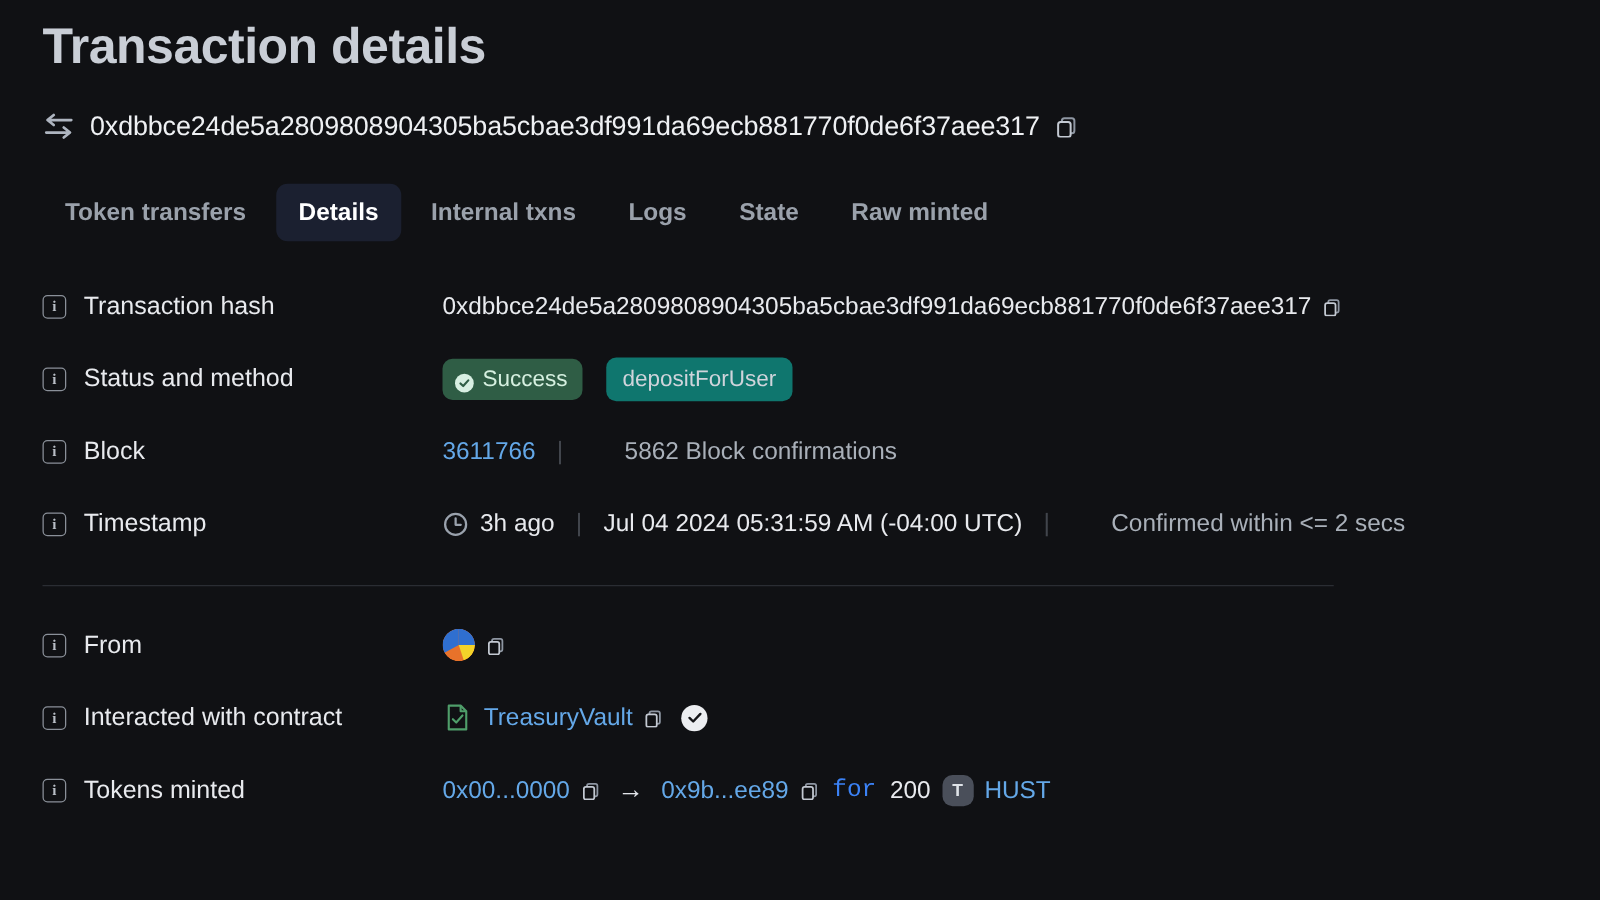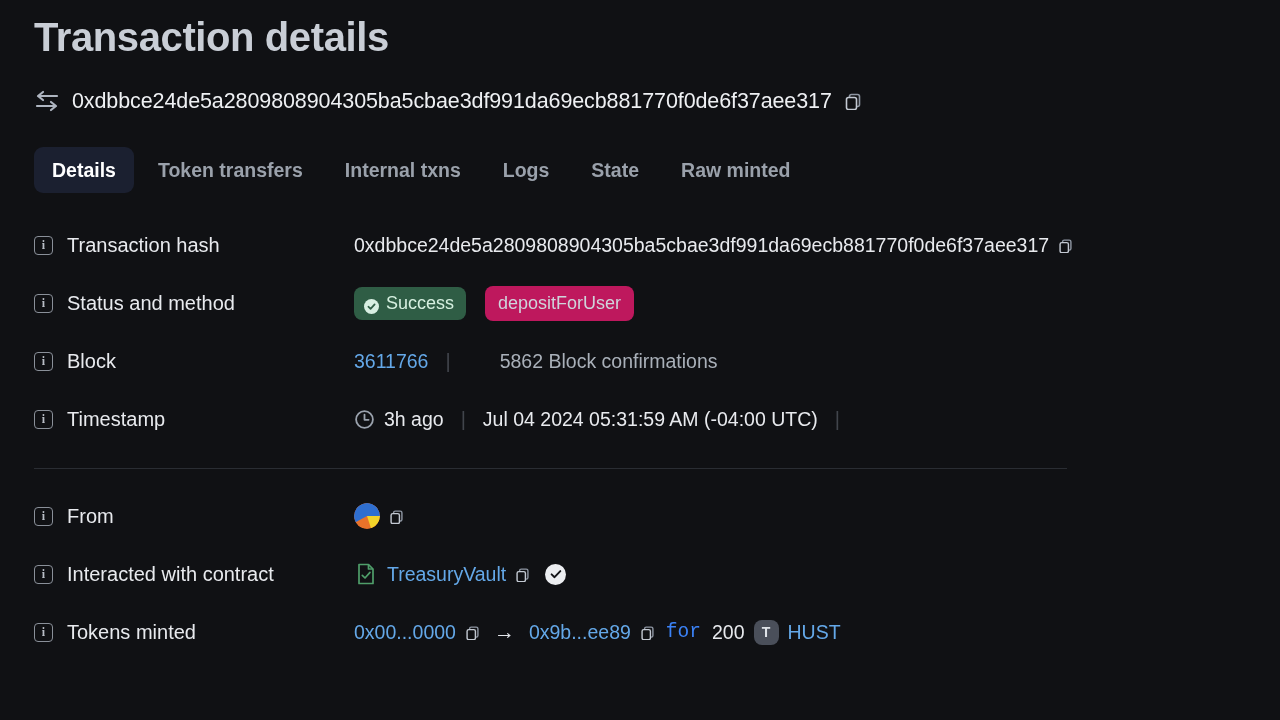--- a/index.html
+++ b/index.html
@@ -120,21 +120,21 @@
     padding: 6px 12px 6px 10px;
     font-size: 18px;
   }
   .check-pill {
     width: 15px; height: 15px; border-radius: 50%;
     background: #d8efe2;
     display: inline-flex; align-items: center; justify-content: center;
     flex: none;
   }
   .badge-method {
-    background: #be185d;
+    background: #0f766e;
     color: #cfd4db;
     border-radius: 8px;
     padding: 7px 13px;
     font-size: 18px;
     margin-left: 10px;
   }
 
   .divider {
     height: 1px;
     background: #2a2d33;
@@ -178,22 +178,22 @@
     <span class="hash-text">0xdbbce24de5a2809808904305ba5cbae3df991da69ecb881770f0de6f37aee317</span>
     <span class="ico copy-ico">
       <svg viewBox="0 0 18 18" width="18" height="18">
         <rect x="5.5" y="2.5" width="10" height="12" rx="2" fill="none" stroke="#8e96a2" stroke-width="1.6"></rect>
         <rect x="2.5" y="5.5" width="10" height="12" rx="2" fill="#101114" stroke="#c3c9d2" stroke-width="1.6"></rect>
       </svg>
     </span>
   </div>
 
   <div class="tabs">
+    <div class="tab">Token transfers</div>
     <div class="tab active">Details</div>
-    <div class="tab">Token transfers</div>
     <div class="tab">Internal txns</div>
     <div class="tab">Logs</div>
     <div class="tab">State</div>
     <div class="tab">Raw minted</div>
   </div>
 
   <div class="rows">
 
     <div class="row">
       <div class="row-label">
@@ -250,20 +250,21 @@
         <span class="ico clock">
           <svg viewBox="0 0 21 21" width="21" height="21">
             <circle cx="10.5" cy="10.5" r="8.4" fill="none" stroke="#9aa2ad" stroke-width="1.8"></circle>
             <path d="M10.5 5.6 V10.8 H14.6" fill="none" stroke="#9aa2ad" stroke-width="1.8" stroke-linecap="round" stroke-linejoin="round"></path>
           </svg>
         </span>
         <span>3h ago</span>
         <span class="sep">|</span>
         <span>Jul 04 2024 05:31:59 AM (-04:00 UTC)</span>
         <span class="sep">|</span>
+        <span class="muted">Confirmed within &lt;= 2 secs</span>
       </div>
     </div>
 
     <div class="divider"></div>
 
     <div class="row">
       <div class="row-label">
         <span class="info-ico">i</span>
         <span class="lbl">From</span>
       </div>

